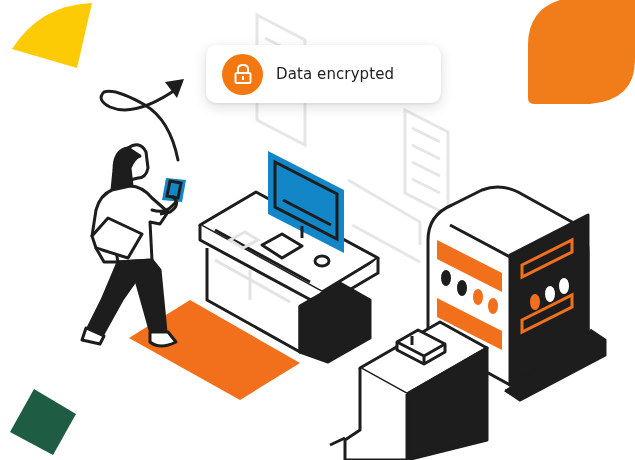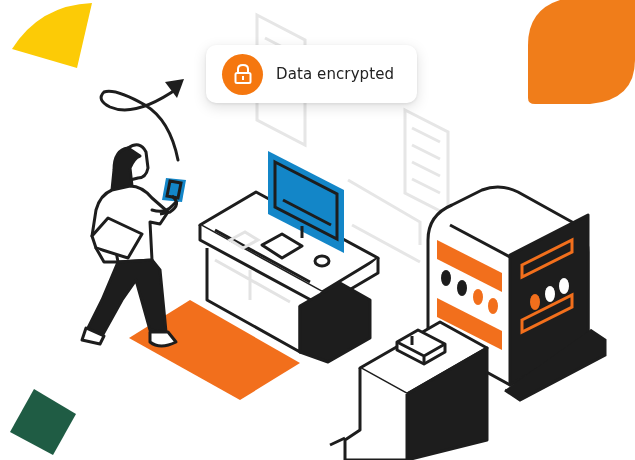--- a/index.html
+++ b/index.html
@@ -1,19 +1,19 @@
 <!DOCTYPE html>
 <html><head>
   <meta charset="utf-8">
   <style>
     html, body { margin: 0; padding: 0; background: #ffffff; }
     body { width: 635px; height: 460px; position: relative; overflow: hidden; font-family: "Liberation Sans", sans-serif; }
     .scene { position: absolute; left: 0; top: 0; width: 635px; height: 460px; }
     .toast {
-      position: absolute; left: 206px; top: 45px; width: 211px; height: 58px;
+      position: absolute; left: 206px; top: 45px; width: 235px; height: 58px;
       background: #ffffff; border-radius: 10px;
       box-shadow: 0 4px 14px rgba(0,0,0,0.13), 0 1px 3px rgba(0,0,0,0.08);
       display: flex; align-items: center; box-sizing: border-box; padding-left: 16px;
     }
     .toast-icon {
       width: 41px; height: 41px; border-radius: 50%; background: #f5770f;
       display: flex; align-items: center; justify-content: center; flex: 0 0 auto;
     }
     .toast-label {
       margin-left: 13px; font-size: 16px; color: #222222; letter-spacing: 0.1px;

